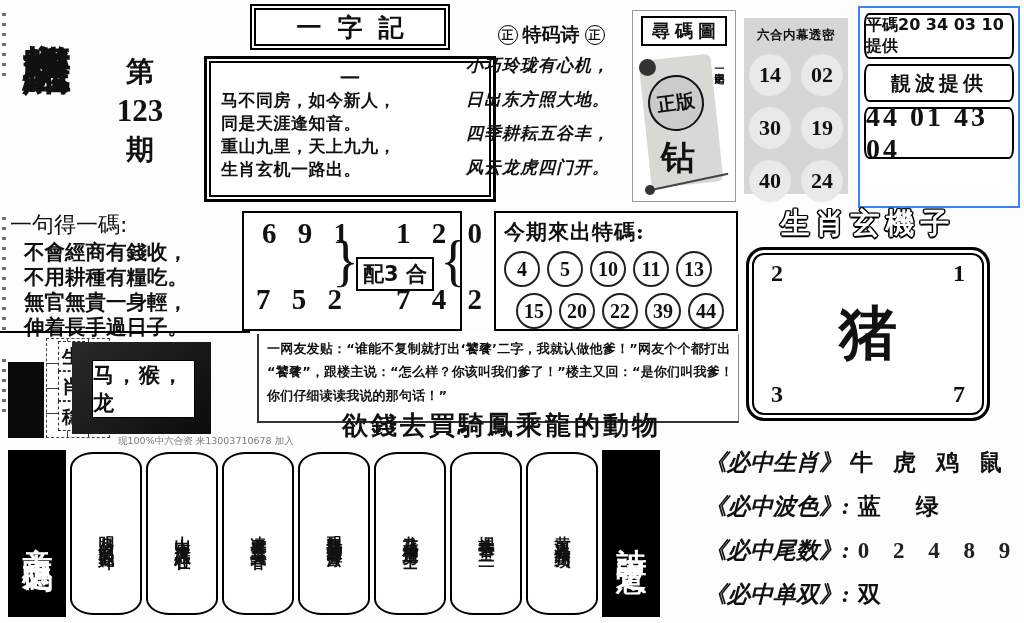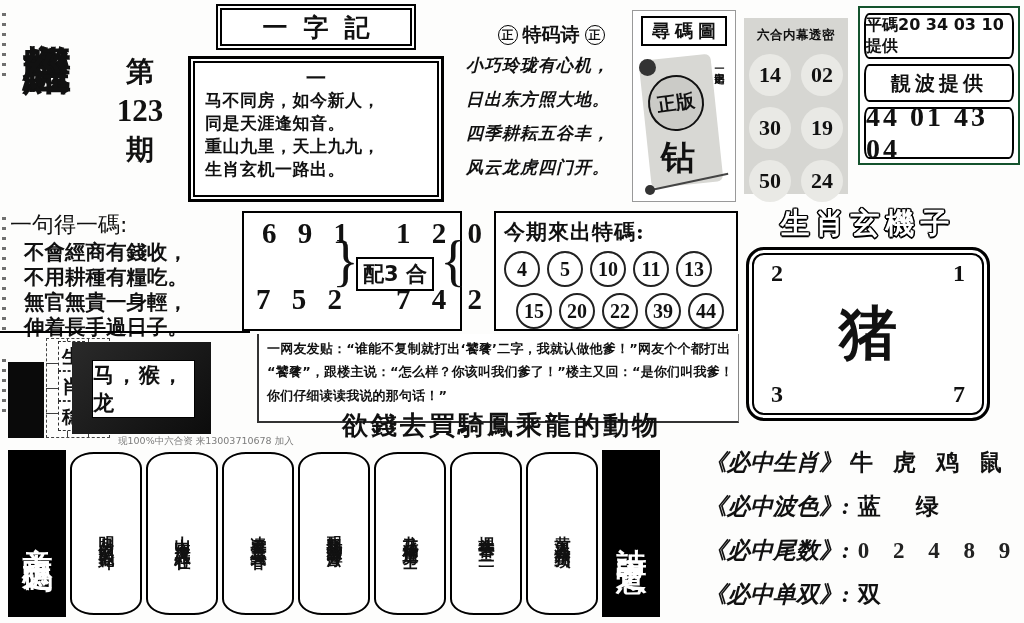--- a/index.html
+++ b/index.html
@@ -11,21 +11,21 @@
 
   
   .masthead-title { position:absolute; left:16px; top:4px; height:200px;
     writing-mode:vertical-rl; text-orientation:upright;
     font-family:"DejaVu Serif", serif; font-weight:900; font-size:48px; line-height:64px; letter-spacing:2px; }
   .issue { position:absolute; left:110px; top:52px; width:60px; text-align:center; font-weight:800; }
   .issue .ch { font-size:28px; line-height:40px; }
   .issue .num { font-size:31px; line-height:38px; font-family:"Liberation Serif", serif; }
 
   
-  .oneword { position:absolute; left:188px; top:4px; width:256px; height:200px; }
+  .oneword { position:absolute; left:204px; top:4px; width:292px; height:200px; }
   .oneword-header { width:192px; margin:4px auto 0; border:2px solid #000; outline:2px solid #000; outline-offset:2px;
     height:38px; display:flex; align-items:center; justify-content:center;
     font-size:25px; font-weight:800; letter-spacing:16px; padding-left:16px; background:#fff; }
   .oneword-main { margin-top:10px; border:3px solid #000; box-shadow: inset 0 0 0 2px #fff, inset 0 0 0 4px #000;
     height:146px; padding:8px 14px 4px; background:#fff; }
   .oneword-mark { text-align:center; font-size:20px; font-weight:800; line-height:22px; }
   .oneword-poem div { font-family:"DejaVu Serif", serif; font-size:17px; font-weight:700; line-height:1.35; letter-spacing:.5px; }
 
   
   .sp { position:absolute; left:466px; top:22px; width:170px; }
@@ -50,21 +50,21 @@
   .scroll-dot-bot { position:absolute; left:12px; top:174px; width:10px; height:10px; border-radius:50%; background:#333; }
 
   
   .insider { position:absolute; left:744px; top:18px; width:104px; height:176px; background:#d6d6d2; padding-top:9px; }
   .insider-header { text-align:center; font-size:12.5px; font-weight:900; letter-spacing:.5px; }
   .insider-grid { display:grid; grid-template-columns:1fr 1fr; row-gap:11px; justify-items:center; margin-top:10px; }
   .insider-num { width:42px; height:42px; border-radius:50%; background:#e9e9e5; display:flex; align-items:center; justify-content:center;
     font-family:"Liberation Serif", serif; font-size:22px; font-weight:700; }
 
   
-  .provider { position:absolute; left:858px; top:6px; width:162px; height:159px; border:2px solid #14532d; padding:5px 4px; background:#fff; }
+  .provider { position:absolute; left:858px; top:6px; width:162px; height:202px; border:2px solid #3b82f6; padding:5px 4px; background:#fff; }
   .provider-row { border:2.5px solid #000; border-radius:5px/10px; display:flex; align-items:center; justify-content:center;
     margin-bottom:5px; background:#fff; }
   .provider-row.r1 { height:46px; font-size:16px; font-weight:800; }
   .provider-row.r2 { height:38px; font-size:20px; font-weight:800; letter-spacing:4px; }
   .provider-row.r3 { height:52px; font-size:28px; font-weight:800; font-family:"Liberation Serif", serif; letter-spacing:3px; }
 
   
   .sentence { position:absolute; left:10px; top:210px; width:240px; }
   .sentence-header { font-size:22px; font-weight:400; }
   .sentence-lines div { font-size:20.5px; font-weight:800; line-height:1.22; padding-left:14px; white-space:nowrap; }
@@ -192,21 +192,21 @@
     <div class="scroll-dot-bot"></div>
   </div>
 
   <div class="insider">
     <div class="insider-header">六合内幕透密</div>
     <div class="insider-grid">
       <div class="insider-num">14</div>
       <div class="insider-num">02</div>
       <div class="insider-num">30</div>
       <div class="insider-num">19</div>
-      <div class="insider-num">50</div>
+      <div class="insider-num">40</div>
       <div class="insider-num">24</div>
     </div>
   </div>
 
   <div class="provider">
     <div class="provider-row r1">平碼20 34 03 10提供</div>
     <div class="provider-row r2">靚波提供</div>
     <div class="provider-row r3">44 01 43 04</div>
   </div>
 

